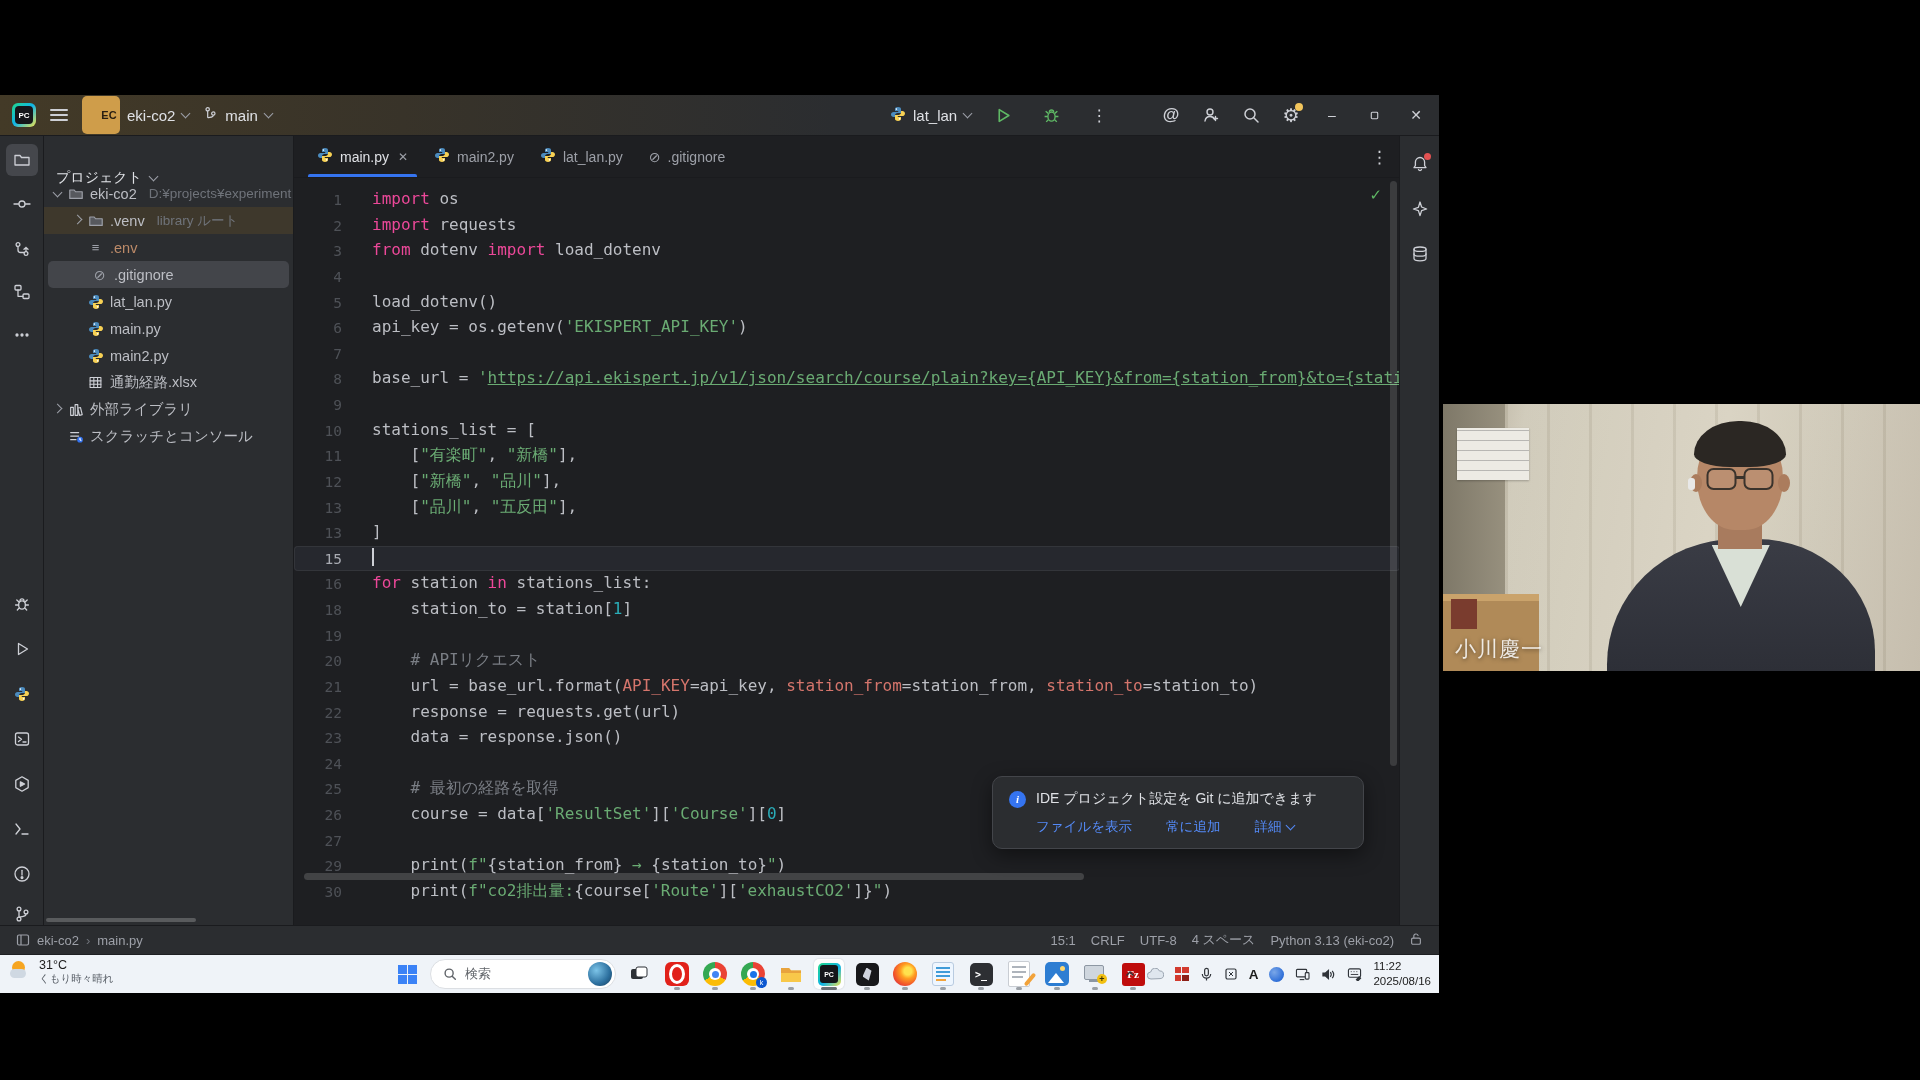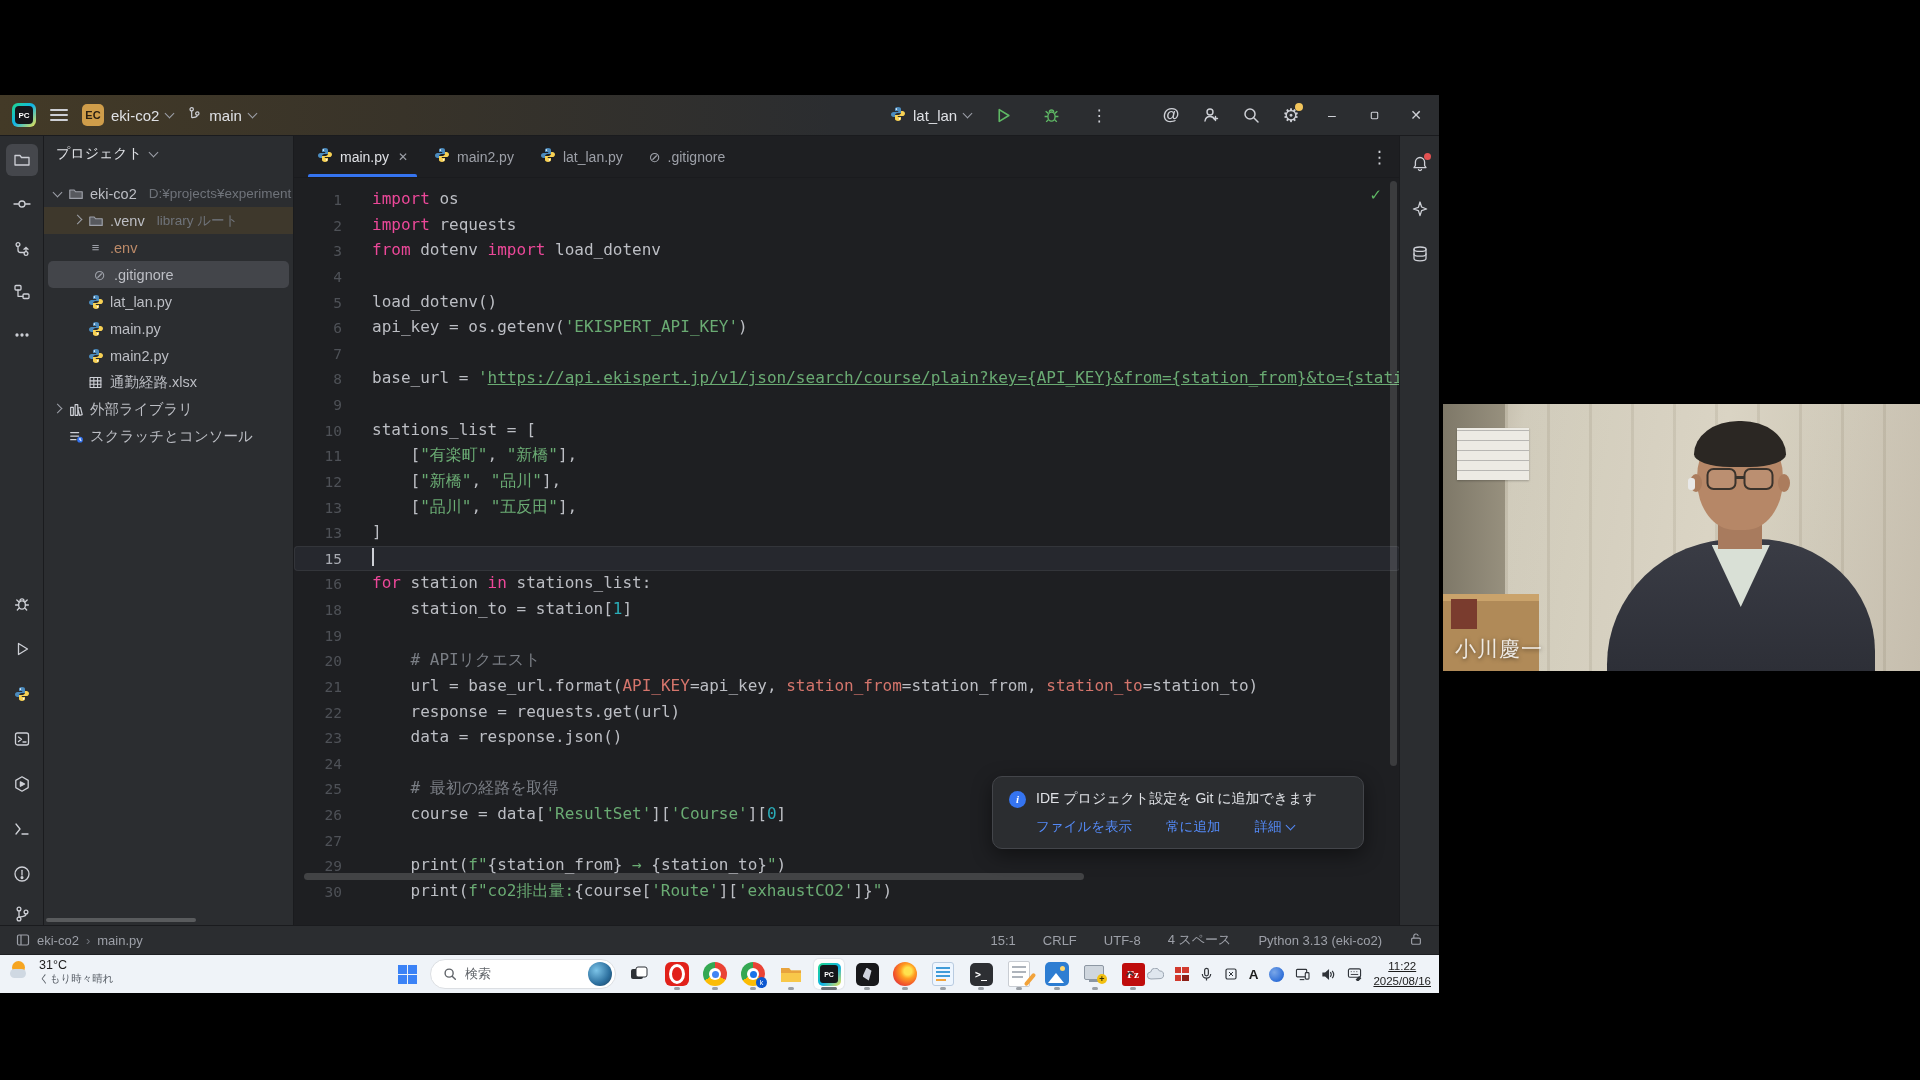--- a/index.html
+++ b/index.html
@@ -10,39 +10,39 @@
   
   .tb{position:absolute;left:0;top:0;width:1439px;height:40px;
       background:linear-gradient(90deg,#433a27 0%,#383329 28%,#2b2d30 58%,#2b2d30 100%);
       display:flex;align-items:center;border-bottom:1px solid #1a1b1e;}
   .tb-left{display:flex;align-items:center;gap:14px;padding-left:12px;}
   .pclogo{width:24px;height:24px;border-radius:6px;background:linear-gradient(135deg,#21d789 0%,#0fb4e8 48%,#f4e34c 100%);position:relative;}
   .pclogo span{position:absolute;inset:3px;background:#15161a;border-radius:4px;color:#fff;font-size:8px;font-weight:bold;display:flex;align-items:center;justify-content:center;}
   .hamb{width:18px;height:12px;display:flex;flex-direction:column;justify-content:space-between;cursor:pointer;}
   .hamb i{display:block;height:2px;background:#ced0d6;border-radius:1px;}
   .widget{display:flex;align-items:center;gap:7px;color:#dfe1e5;font-size:15px;cursor:pointer;}
-  .ecbadge{width:22px;height:22px;border-radius:5px;background:#cf9d4a;color:#2b2012;font-size:11px;font-weight:bold;display:flex;align-items:center;justify-content:center;}
+  .ecbadge{width:22px;height:38px;border-radius:5px;background:#cf9d4a;color:#2b2012;font-size:11px;font-weight:bold;display:flex;align-items:center;justify-content:center;padding-left:16px;}
   .chev{width:6px;height:6px;border-right:1.6px solid #9da0a8;border-bottom:1.6px solid #9da0a8;transform:rotate(45deg);margin-top:-3px;}
   .chev.r{transform:rotate(-45deg);}
   .runbar{position:absolute;left:890px;top:0;height:40px;display:flex;align-items:center;gap:16px;color:#dfe1e5;font-size:15px;}
   .tb-right{position:absolute;right:0;top:0;height:40px;display:flex;align-items:center;gap:8px;padding-right:6px;}
   .tbicon{width:32px;height:30px;display:flex;align-items:center;justify-content:center;color:#ced0d6;position:relative;cursor:pointer;border-radius:4px;}
   .gear{font-size:19px;line-height:1;font-family:"DejaVu Sans",sans-serif;}
   .gear-dot{position:absolute;right:4px;top:3px;width:8px;height:8px;border-radius:50%;background:#f2c55c;}
   .winbtn{width:34px;height:30px;display:flex;align-items:center;justify-content:center;color:#ced0d6;font-size:14px;cursor:pointer;}
   
   .ide{position:absolute;left:0;top:41px;width:1439px;height:789px;}
   .lstrip{position:absolute;left:0;top:0;width:43px;height:789px;background:#2b2d30;border-right:1px solid #1a1b1e;}
   .rstrip{position:absolute;right:0;top:0;width:39px;height:789px;background:#2b2d30;border-left:1px solid #1a1b1e;}
   .sicon{position:absolute;left:50%;transform:translateX(-50%);width:32px;height:32px;border-radius:6px;display:flex;align-items:center;justify-content:center;cursor:pointer;}
   .sicon.active{background:#45474c;}
   .sicon .reddot{position:absolute;right:5px;top:5px;width:7px;height:7px;background:#e35252;border-radius:50%;}
   
   .ppanel{position:absolute;left:44px;top:0;width:249px;height:789px;background:#2b2d30;border-right:1px solid #1a1b1e;overflow:hidden;}
-  .pp-head{height:36px;display:flex;align-items:center;gap:8px;padding-left:12px;color:#dfe1e5;font-size:14px;}
+  .pp-head{height:36px;display:flex;align-items:center;gap:8px;padding-left:12px;color:#dfe1e5;font-size:14px;margin-top:24px;}
   .tree{position:absolute;left:0;top:44px;right:0;}
   .trow{height:27px;display:flex;align-items:center;gap:6px;color:#bcbec4;font-size:14.5px;white-space:nowrap;cursor:pointer;}
   .trow .hint{color:#6f737a;margin-left:6px;font-size:13.5px;}
   .trow.sel{background:#43454a;border-radius:5px;margin:0 4px;}
   .trow.warm{background:#3e382c;}
   .ticon{width:17px;height:17px;display:flex;align-items:center;justify-content:center;flex:none;}
   .pp-scroll{position:absolute;left:2px;bottom:3px;width:150px;height:4px;border-radius:2px;background:rgba(255,255,255,.22);}
   
   .ecol{position:absolute;left:294px;top:0;width:1106px;height:789px;background:#1e1f22;}
   .tabbar{position:absolute;left:0;top:0;width:100%;height:42px;border-bottom:1px solid #1a1b1e;display:flex;align-items:stretch;padding-left:10px;box-sizing:border-box;}
@@ -69,42 +69,42 @@
   
   .notif{position:absolute;left:698px;top:640px;width:372px;height:73px;background:#2b2d30;border:1px solid #43454a;border-radius:10px;box-shadow:0 6px 20px rgba(0,0,0,.45);padding:13px 16px;box-sizing:border-box;}
   .notif-row{display:flex;align-items:center;gap:10px;color:#dfe1e5;font-size:14px;}
   .info-i{width:17px;height:17px;border-radius:50%;background:#3574f0;color:#fff;font-size:11px;font-weight:bold;display:flex;align-items:center;justify-content:center;font-family:"Liberation Serif",serif;font-style:italic;}
   .notif-actions{display:flex;gap:34px;margin:10px 0 0 27px;font-size:13.5px;color:#548af7;}
   .notif-actions span{cursor:pointer;display:flex;align-items:center;gap:6px;}
   .chev.blue{border-color:#548af7;}
   
   .sbar{position:absolute;left:0;top:830px;width:1439px;height:29px;background:#2b2d30;border-top:1px solid #1a1b1e;display:flex;align-items:center;color:#9da0a8;font-size:13px;box-sizing:border-box;padding:0 16px;}
   .sbar .crumb{display:flex;align-items:center;gap:7px;}
-  .sbar-right{margin-left:auto;display:flex;align-items:center;gap:27px;}
+  .sbar-right{margin-left:auto;display:flex;align-items:center;gap:15px;}
   .sbar-right span{cursor:pointer;}
   
   .tkbar{position:absolute;left:0;top:860px;width:1439px;height:38px;background:#eff3f8;}
   .weather{position:absolute;left:10px;top:3px;display:flex;align-items:center;gap:7px;cursor:pointer;}
   .sun{width:22px;height:22px;position:relative;}
   .sun::before{content:"";position:absolute;left:2px;top:1px;width:13px;height:13px;border-radius:50%;background:#f6a521;}
   .sun::after{content:"";position:absolute;left:0px;top:9px;width:16px;height:9px;border-radius:6px;background:#cfd8e2;}
   .wtxt{line-height:1.15;}
   .wtemp{font-size:12.5px;color:#1c1c1c;}
   .wdesc{font-size:10.5px;color:#5a6068;}
   .apps{position:absolute;left:392px;top:0;height:38px;display:flex;align-items:center;gap:8px;}
   .app{width:30px;height:30px;border-radius:5px;display:flex;align-items:center;justify-content:center;position:relative;cursor:pointer;}
   .app .under{position:absolute;bottom:-1px;left:50%;transform:translateX(-50%);width:6px;height:3px;border-radius:2px;background:#9aa0a6;}
   .app.active{background:rgba(255,255,255,.85);box-shadow:0 0 2px rgba(0,0,0,.2);}
   .app.active .under{width:16px;background:#6b7075;}
   .searchpill{height:30px;width:186px;background:#fff;border:1px solid #dcdfe3;border-radius:16px;display:flex;align-items:center;gap:8px;padding:0 3px 0 12px;box-sizing:border-box;cursor:text;}
   .searchpill .stxt{color:#5f6368;font-size:13px;flex:1;}
   .bingimg{width:24px;height:24px;border-radius:50%;background:radial-gradient(circle at 35% 35%,#7cc4e8,#2c6f9e 60%,#173a55);}
   .tray{position:absolute;right:8px;top:0;height:38px;display:flex;align-items:center;gap:11px;}
   .trayic{color:#30343a;font-size:13px;display:flex;align-items:center;justify-content:center;cursor:pointer;}
-  .clock{text-align:center;color:#1c1c1c;font-size:11.5px;line-height:1.3;cursor:pointer;text-decoration:underline;}
+  .clock{text-align:left;color:#1c1c1c;font-size:11.5px;line-height:1.3;cursor:pointer;}
   
   .webcam{position:absolute;left:1443px;top:404px;width:477px;height:267px;overflow:hidden;
           background:linear-gradient(100deg,#a59c89 0%,#cfc9b8 16%,#d8d2c1 55%,#c3bbaa 100%);}
   .folds{position:absolute;left:13%;top:0;right:0;bottom:0;background:repeating-linear-gradient(90deg,rgba(90,80,60,.09) 0 3px,rgba(255,255,255,.05) 3px 42px);}
   .wall{position:absolute;left:0;top:0;width:13%;height:100%;background:linear-gradient(90deg,#7e7868,#97907e);}
   .calendar{position:absolute;left:14px;top:24px;width:72px;height:52px;background:#edebe4;box-shadow:0 1px 2px rgba(0,0,0,.25);
             background-image:repeating-linear-gradient(0deg,transparent 0 9px,rgba(120,120,120,.45) 9px 10px);}
   .shelf{position:absolute;left:0;bottom:0;width:96px;height:70px;background:#b08a58;border-top:7px solid #caa36b;}
   .shelfitem{position:absolute;left:8px;bottom:42px;width:26px;height:30px;background:#7a3c2e;}
   .body{position:absolute;left:calc(62% - 132px);bottom:0;width:268px;height:132px;background:linear-gradient(#3a3c45,#2d2f37);border-radius:48% 44% 0 0/95% 85% 0 0;}

